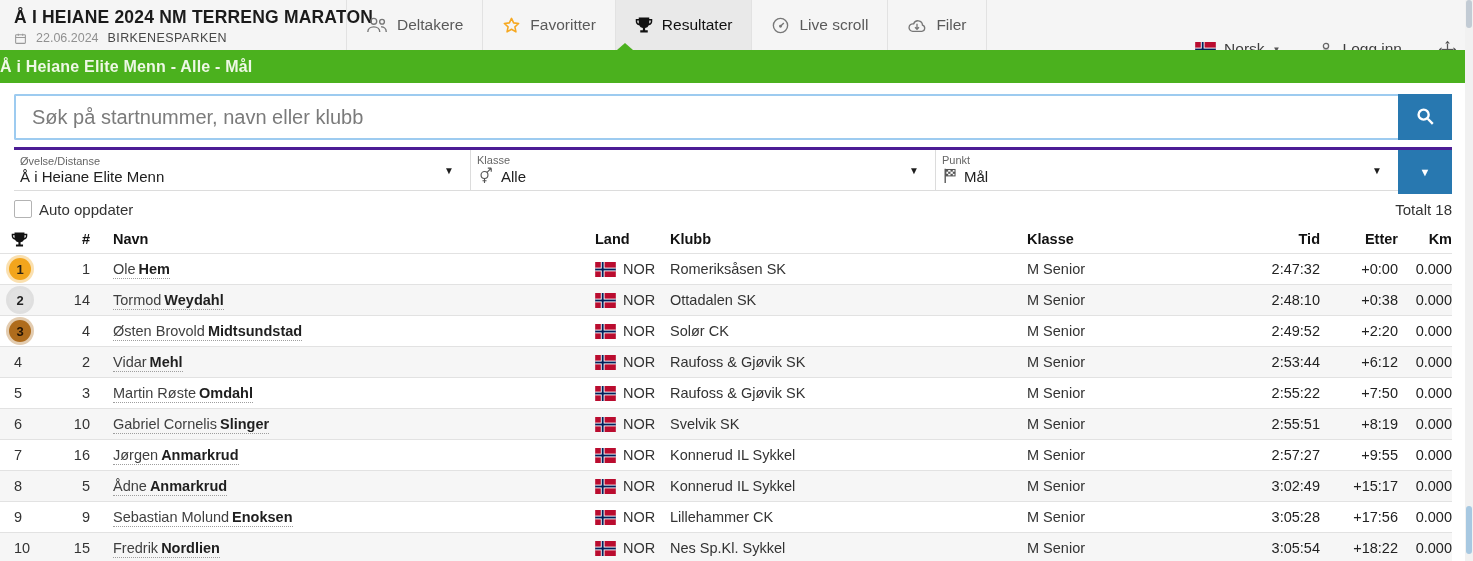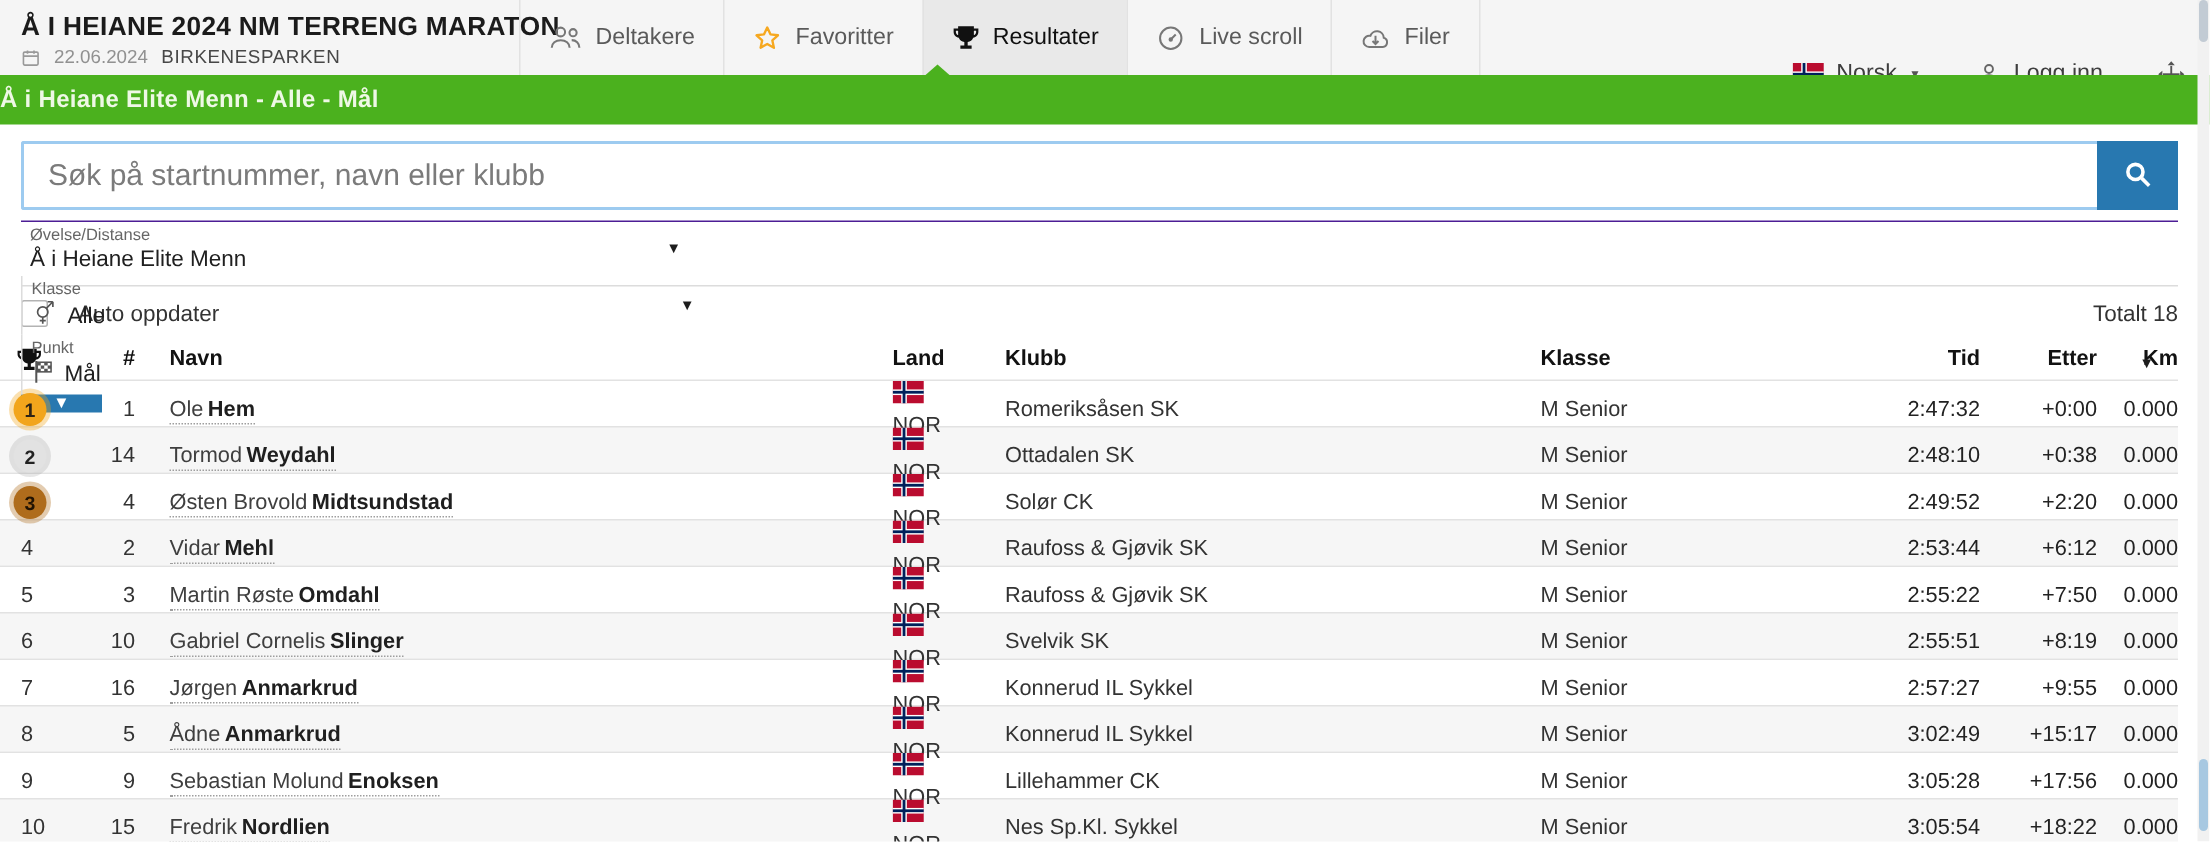--- a/index.html
+++ b/index.html
@@ -35,52 +35,52 @@
            border-bottom:7px solid #4bb11e; }
   
   .search-row { display:flex; margin:11px 21px 0 14px; height:46px; }
   .search-input { flex:1; border:2px solid #9dcbf0; border-right:none; border-radius:2px 0 0 2px;
                   font-size:20px; padding:0 16px; color:#333; font-family:inherit; outline:none; }
   .search-input::placeholder { color:#7b7b7b; }
   .btn-blue { width:54px; background:#2878b0; border:none; display:flex; align-items:center;
               justify-content:center; cursor:pointer; color:#fff; }
   
   .filter-row { display:flex; margin:7px 21px 0 14px; height:44px;
-                border-top:1px solid #4c1d95; border-bottom:1px solid #dcdcdc;flex-direction:column; }
+                border-top:3px solid #4c1d95; border-bottom:1px solid #dcdcdc; }
   .filter { position:relative; display:flex; flex-direction:column; justify-content:center;
             padding:3px 30px 3px 6px; cursor:pointer; }
   .filter + .filter { border-left:1px solid #dcdcdc; }
   .filter.f0 { width:456px; } .filter.f1 { width:465px; } .filter.f2 { flex:1; }
   .flabel { font-size:11px; color:#666; }
   .fvalue { font-size:15px; color:#202020; display:flex; align-items:center; gap:6px; margin-top:1px; }
   .fcaret { position:absolute; right:16px; top:50%; transform:translateY(-50%);
             font-size:10px; color:#1d1d1d; }
   .filter-row .btn-blue { height:44px; }
   .btn-blue .wcaret { font-size:11px; }
   
   .controls-row { display:flex; align-items:center; margin:6px 21px 0 14px; height:24px; }
   .checkbox { width:18px; height:18px; border:1px solid #b3b3b3; border-radius:2px; background:#fff;
               cursor:pointer; }
-  .auto-label { margin-left:20px; font-size:15px; color:#333; }
+  .auto-label { margin-left:7px; font-size:15px; color:#333; }
   .total { margin-left:auto; font-size:15px; color:#333; }
   
   .grid { display:grid; grid-template-columns:44px 46px 505px 75px 357px 203px 90px 78px 54px;
           align-items:center; width:1452px; }
   .thead { height:28px; margin-top:4px; font-weight:700; font-size:14.5px; color:#121212; }
   .th.h-bib, .th.h-tid, .th.h-etter, .th.h-km { text-align:right; }
   .th.h-name { padding-left:23px; }
   .th.h-rank { padding-left:11px; display:flex; }
   .trow { height:31px; border-top:1px solid #e2e2e2; font-size:14.5px; color:#333; cursor:pointer; }
   #rows .trow:nth-child(even) { background:#f6f6f6; }
   .c.bib { text-align:right; }
   .c.name { padding-left:23px; white-space:nowrap; }
   .nameline { border-bottom:1px dotted #9e9e9e; padding-bottom:1px; }
   .fname { color:#3f3f3f; }
   .lname { font-weight:700; color:#1f1f1f; margin-left:3px; }
-  .c.land { display:flex; align-items:flex-start; gap:7px;flex-direction:column; }
+  .c.land { display:flex; align-items:flex-end; gap:7px; }
   .c.tid, .c.etter, .c.km { text-align:right; color:#222; }
   .rankwrap { display:flex; }
   .medal { width:22px; height:22px; border-radius:50%; display:flex; align-items:center;
            justify-content:center; font-size:13px; font-weight:700; margin-left:9px; color:#2e2415; }
   .medal.gold   { background:#f2a51c; box-shadow:0 0 0 3px rgba(242,165,28,.35); }
   .medal.silver { background:#e2e2e2; box-shadow:0 0 0 3px rgba(120,120,120,.18); color:#222; }
   .medal.bronze { background:#af6c1c; box-shadow:0 0 0 3px rgba(175,108,28,.35); color:#211303; }
   .ranknum { margin-left:14px; }
   
   .vscroll { position:absolute; right:0; top:0; width:8px; height:561px; background:#f1f1f1; }

